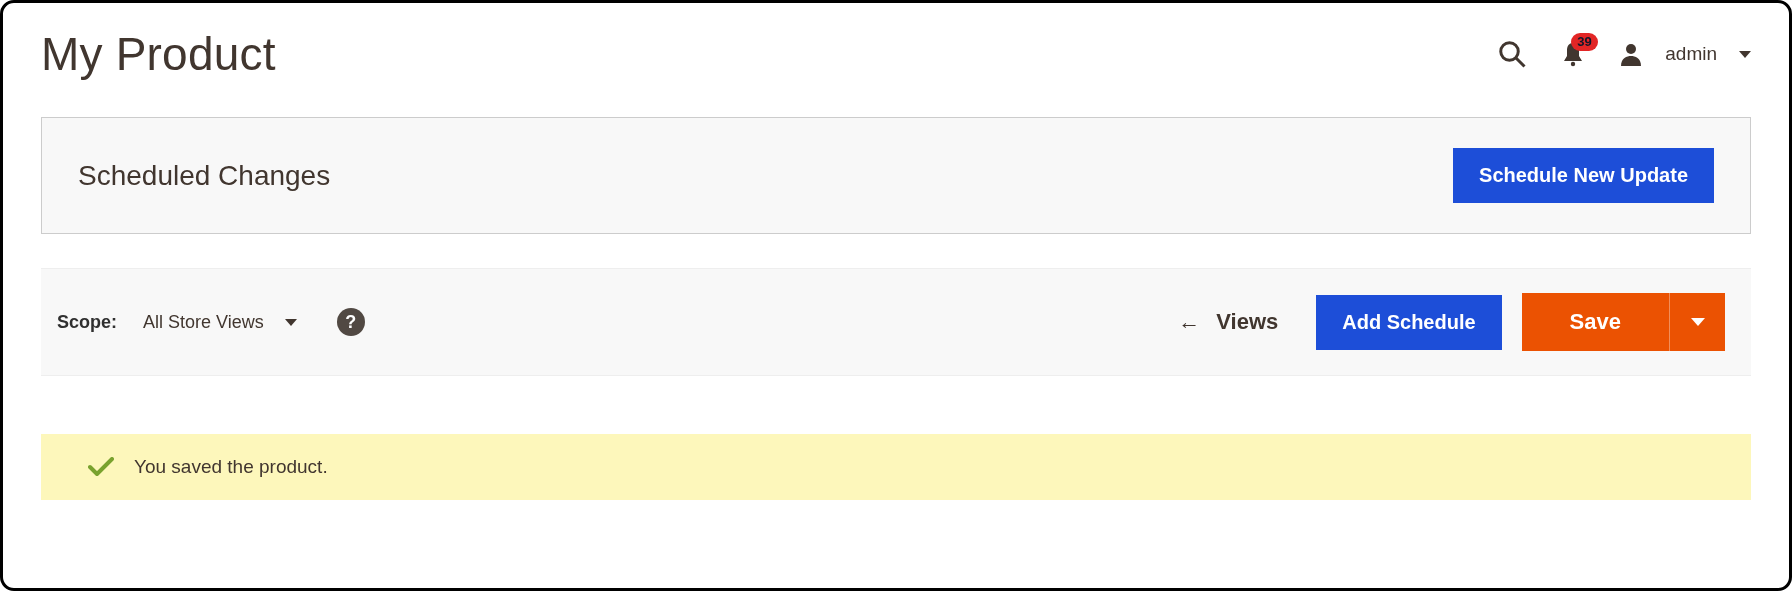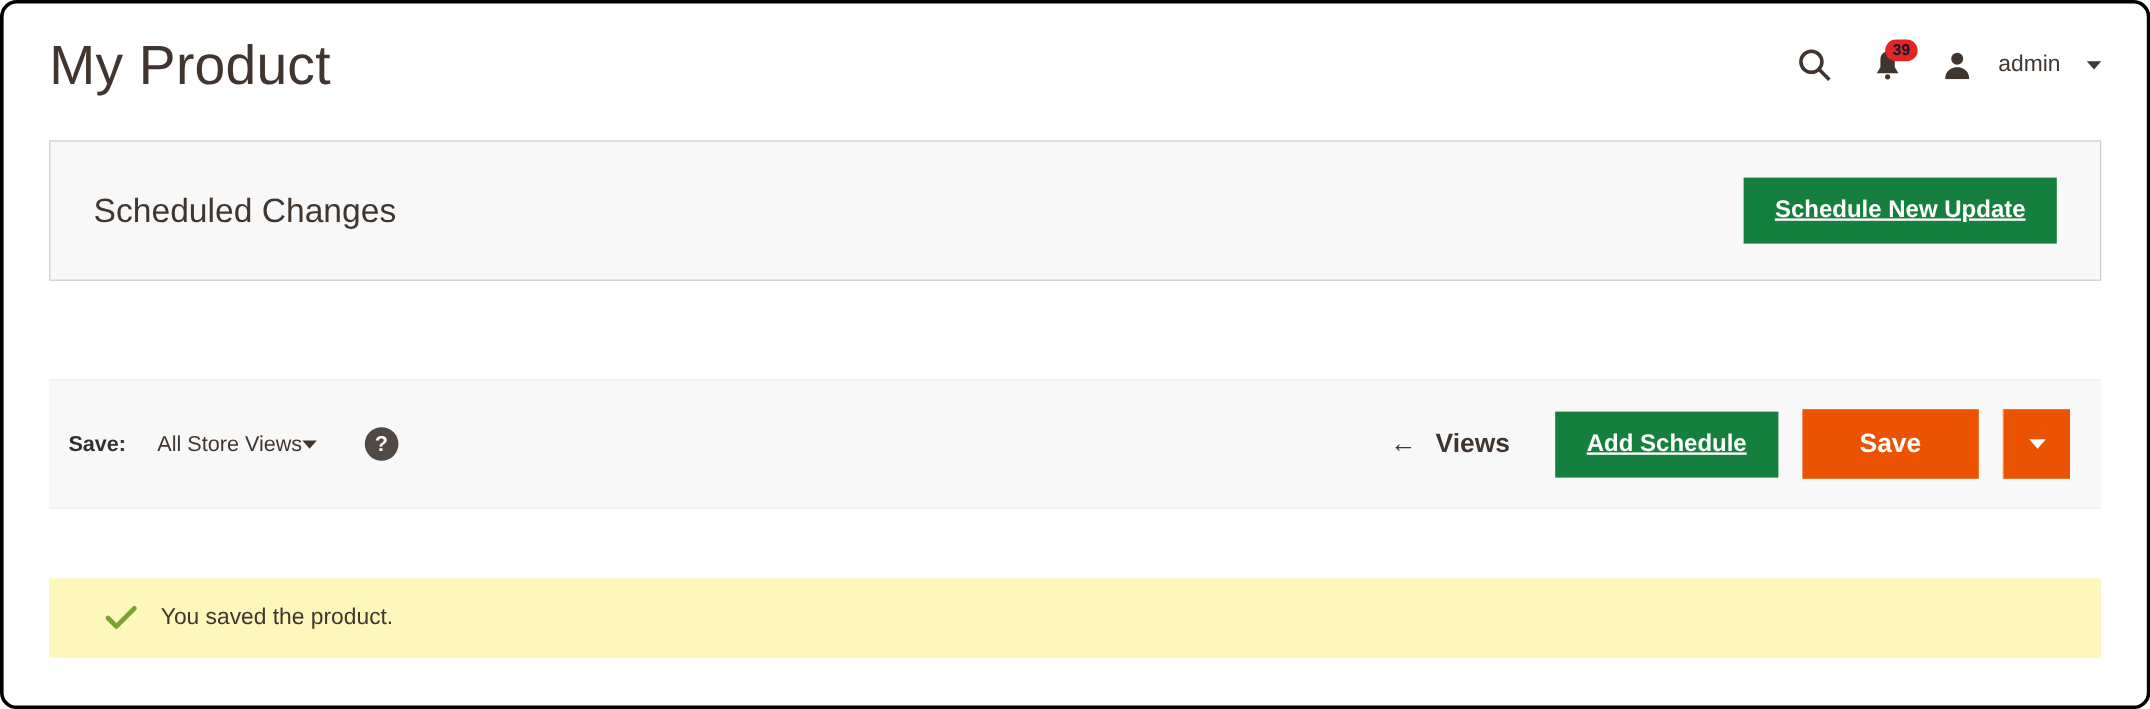--- a/index.html
+++ b/index.html
@@ -76,41 +76,40 @@
     border-right: 6px solid transparent;
     border-top: 7px solid #41362f;
   }
   .scheduled-panel {
     border: 1px solid #ccc;
     background: #f8f8f8;
     padding: 30px 36px;
     display: flex;
     align-items: center;
     justify-content: space-between;
-    margin-bottom: 82px;
+    margin-bottom: 34px;
   }
   .scheduled-title {
     font-size: 28px;
     font-weight: 400;
     color: #41362f;
   }
   .btn {
     border: none;
     cursor: pointer;
     font-size: 20px;
     font-weight: 600;
     padding: 16px 26px;
     display: inline-flex;
     align-items: center;
     justify-content: center;
   }
   .btn-dark {
-    background: #15803d;
+    background: #1d4ed8;
     color: #fff;
-    text-decoration: underline;
   }
   .toolbar {
     background: #f8f8f8;
     border-top: 1px solid #eee;
     border-bottom: 1px solid #eee;
     padding: 24px 26px 24px 16px;
     display: flex;
     align-items: center;
     justify-content: space-between;
     margin-bottom: 58px;
@@ -121,21 +120,21 @@
     gap: 26px;
   }
   .scope-label {
     font-size: 18px;
     font-weight: 700;
     color: #303030;
   }
   .scope-select {
     display: flex;
     align-items: center;
-    gap: 0;
+    gap: 21px;
     cursor: pointer;
   }
   .scope-select-text {
     font-size: 18px;
     color: #41362f;
   }
   .help-icon {
     width: 28px; height: 28px;
     border-radius: 50%;
     background: #514943;
@@ -164,21 +163,20 @@
     font-weight: 600;
     color: #41362f;
     padding: 12px 18px;
   }
   .arrow-left {
     font-size: 22px;
     line-height: 1;
   }
   .save-group {
     display: flex;
-    gap: 20px;
   }
   .save-main {
     background: #eb5202;
     color: #fff;
     font-size: 22px;
     font-weight: 600;
     padding: 16px 48px;
     border: none;
     cursor: pointer;
   }
@@ -243,21 +241,21 @@
     </div>
   </div>
 
   <div class="scheduled-panel">
     <div class="scheduled-title">Scheduled Changes</div>
     <button class="btn btn-dark">Schedule New Update</button>
   </div>
 
   <div class="toolbar">
     <div class="toolbar-left">
-      <span class="scope-label">Save:</span>
+      <span class="scope-label">Scope:</span>
       <div class="scope-select">
         <span class="scope-select-text">All Store Views</span>
         <span class="caret-down"></span>
       </div>
       <div class="help-icon">?</div>
     </div>
     <div class="toolbar-right">
       <button class="back-btn">
         <span class="arrow-left">←</span>
         <span>Views</span>

